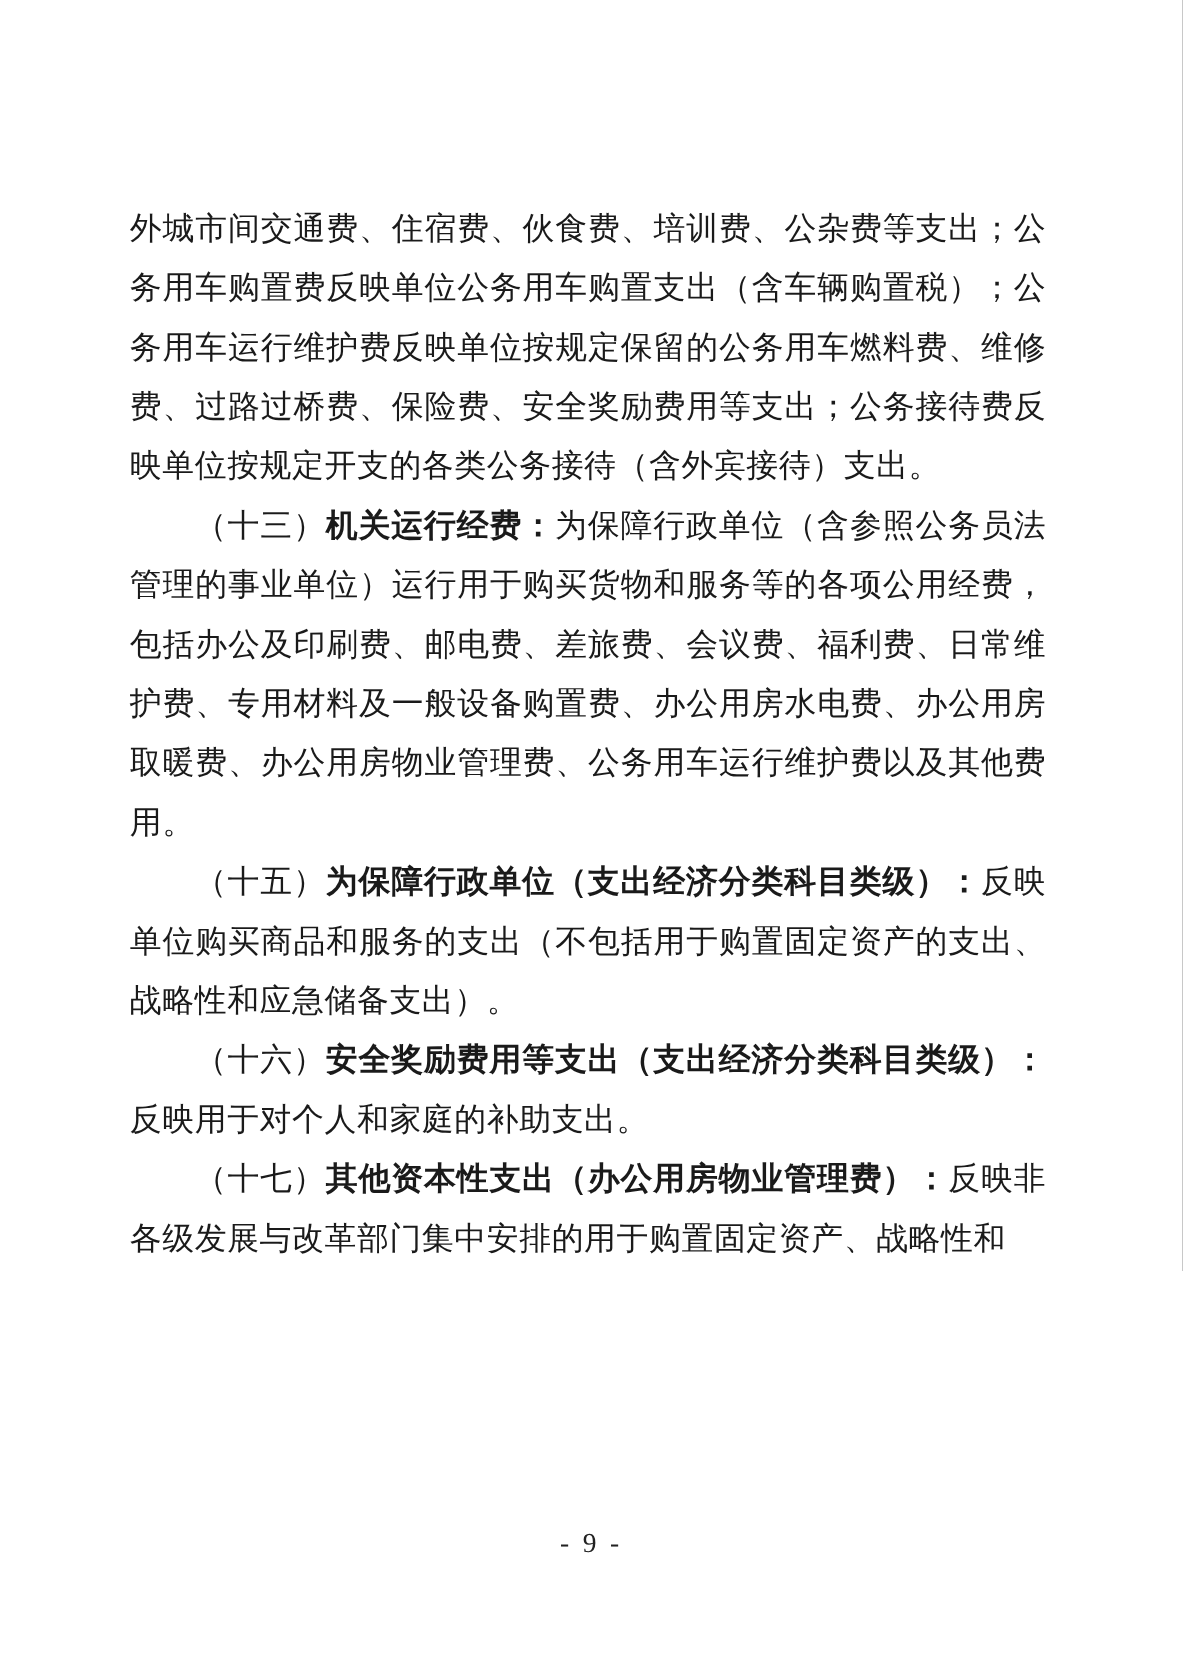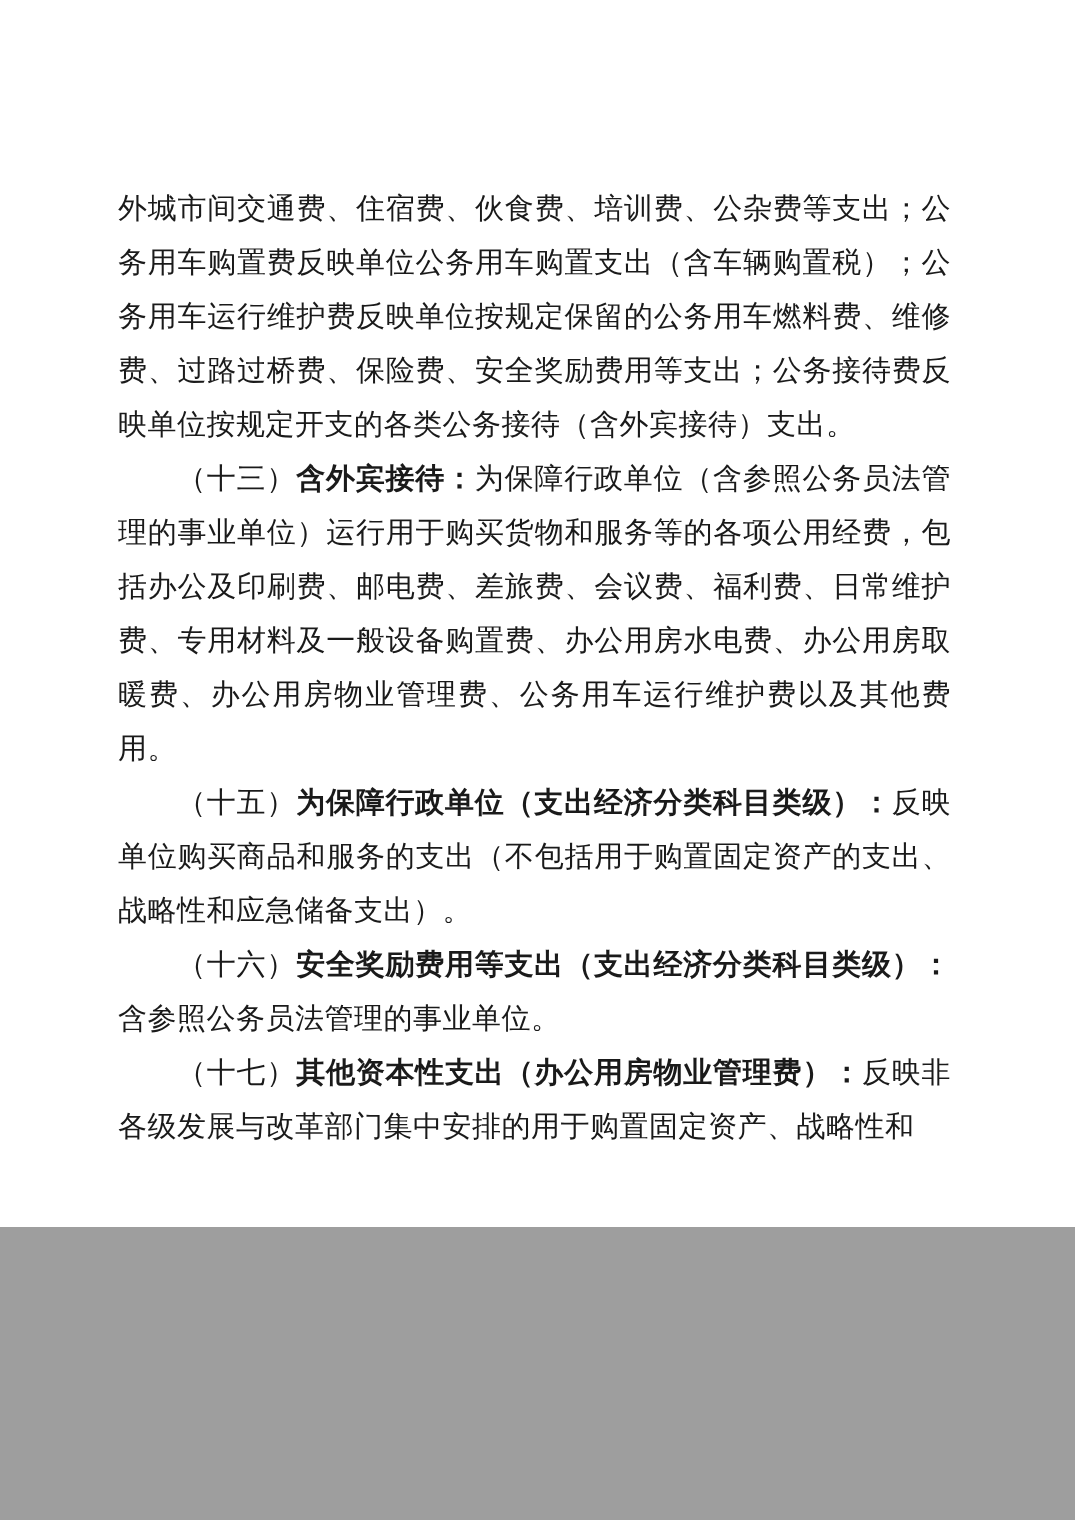--- a/index.html
+++ b/index.html
@@ -3,21 +3,21 @@
 <meta charset="utf-8">
 <style>
   html, body {
     margin: 0;
     padding: 0;
     background: #9e9e9e;
   }
   .page {
     position: relative;
     width: 1075px;
-    height: 1227px;
+    height: 1520px;
     margin: 0 auto;
     background: #ffffff;
     overflow: hidden;
     font-family: "Liberation Serif", "DejaVu Serif", serif;
   }
   .content {
     position: absolute;
     left: 118px;
     top: 181px;
     width: 833px;
@@ -51,25 +51,25 @@
   }
 </style>
 </head>
 <body>
 
 <div class="page">
   <div class="content">
 
     <p><span>外城市间交通费、住宿费、伙食费、培训费、公杂费等支出；公务用车购置费反映单位公务用车购置支出（含车辆购置税）；公务用车运行维护费反映单位按规定保留的公务用车燃料费、维修费、过路过桥费、保险费、安全奖励费用等支出；公务接待费反映单位按规定开支的各类公务接待（含外宾接待）支出。</span></p>
 
-    <p class="indent"><span>（十三）</span><span class="para-heading">含外宾接待：</span><span>为保障行政单位（含参照公务员法管理的事业单位）运行用于购买货物和服务等的各项公用经费，包括办公及印刷费、邮电费、差旅费、会议费、福利费、日常维护费、专用材料及一般设备购置费、办公用房水电费、办公用房取暖费、办公用房物业管理费、公务用车运行维护费以及其他费用。</span></p>
+    <p class="indent"><span>（十三）</span><span class="para-heading">机关运行经费：</span><span>为保障行政单位（含参照公务员法管理的事业单位）运行用于购买货物和服务等的各项公用经费，包括办公及印刷费、邮电费、差旅费、会议费、福利费、日常维护费、专用材料及一般设备购置费、办公用房水电费、办公用房取暖费、办公用房物业管理费、公务用车运行维护费以及其他费用。</span></p>
 
 
     <p class="indent"><span>（十五）</span><span class="para-heading">为保障行政单位（支出经济分类科目类级）：</span><span>反映单位购买商品和服务的支出（不包括用于购置固定资产的支出、战略性和应急储备支出）。</span></p>
 
-    <p class="indent"><span>（十六）</span><span class="para-heading">安全奖励费用等支出（支出经济分类科目类级）：</span><span>含参照公务员法管理的事业单位。</span></p>
+    <p class="indent"><span>（十六）</span><span class="para-heading">安全奖励费用等支出（支出经济分类科目类级）：</span><span>反映用于对个人和家庭的补助支出。</span></p>
 
     <p class="indent"><span>（十七）</span><span class="para-heading">其他资本性支出（办公用房物业管理费）：</span><span>反映非各级发展与改革部门集中安排的用于购置固定资产、战略性和</span></p>
 
   </div>
 
   <div class="page-number">- 9 -</div>
 </div>
 
 </body></html>

